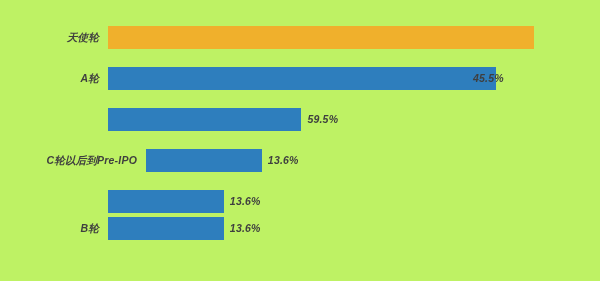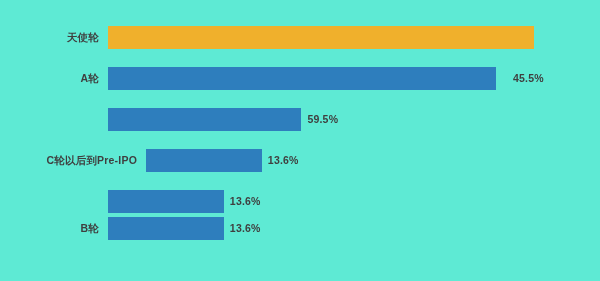--- a/index.html
+++ b/index.html
@@ -10,21 +10,22 @@
     width: 600px;
     height: 281px;
     background: #ffffff;
     font-family: "Liberation Sans", "DejaVu Sans", sans-serif;
     overflow: hidden;
   }
   #chart-root {
     position: relative;
     width: 600px;
     height: 281px;
-    background: #5eead4;
+    background: #bef264;
+    font-style: italic;
   }
   .plot-area {
     position: absolute;
     left: 0;
     top: 0;
     width: 600px;
     height: 281px;
   }
   .bar-row {
     position: absolute;
@@ -74,21 +75,21 @@
 
 <div id="chart-root">
   <div class="plot-area">
       <div class="bar-row" style="top: 26px;">
         <div class="cat-label">天使轮</div>
         <div class="bar accent" style="width: 426px; background: rgb(240, 176, 44);"></div>
       </div>
       <div class="bar-row" style="top: 67px;">
         <div class="cat-label">A轮</div>
         <div class="bar" style="width: 387.66px; background: rgb(46, 126, 189);"></div>
-        <div class="value-label" style="left: 507px;">45.5%</div>
+        <div class="value-label" style="left: 467px;">45.5%</div>
       </div>
       <div class="bar-row" style="top: 108px;">
         <div class="bar" style="width: 193.404px; background: rgb(46, 126, 189);"></div>
         <div class="value-label" style="left: 301.404px;">59.5%</div>
       </div>
       <div class="bar-row" style="top: 149px; margin-left: 38px;">
         <div class="cat-label">C轮以后到Pre-IPO</div>
         <div class="bar" style="width: 115.872px; background: rgb(46, 126, 189);"></div>
         <div class="value-label" style="left: 223.872px;">13.6%</div>
       </div>

